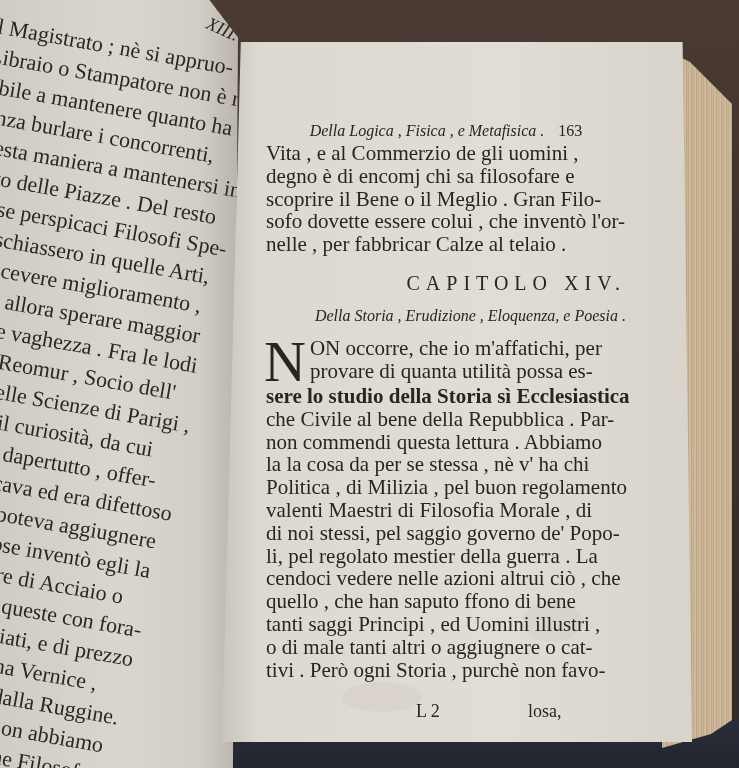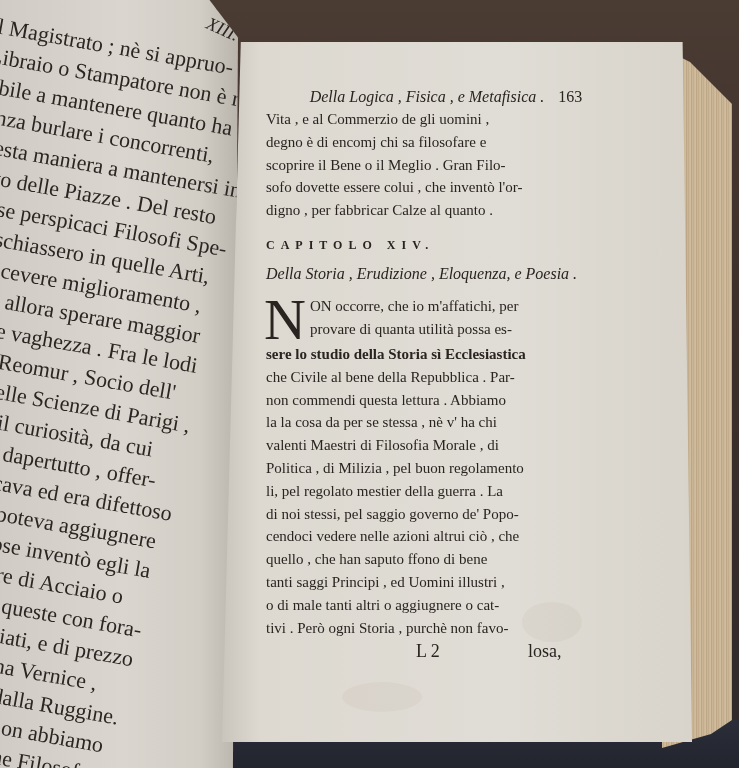--- a/index.html
+++ b/index.html
@@ -35,33 +35,33 @@
       clip-path: polygon(0 0, 40% 2%, 100% 8%, 100% 96%, 70% 98%, 0 100%);
     }
     .right-page {
       position: absolute; left: 0; top: 12px; width: 470px; height: 700px;
       background: linear-gradient(90deg, #c9c5bd 0%, #ddd9d1 8%, #e0ddd6 60%, #d8d4cb 100%);
       clip-path: polygon(4% 0, 98% 0, 100% 100%, 0 100%);
     }
     .page-content {
       position: absolute; left: 44px; top: 46px; width: 360px; color: #2a2420;
     }
-    .running-head { font-style: italic; font-size: 16px; text-align: center; margin-bottom: 2px; }
+    .running-head { font-style: italic; font-size: 16px; text-align: center; margin-bottom: 2px; margin-top: 34px; }
     .running-head .pgnum { font-style: normal; margin-left: 10px; }
-    .body-line { font-size: 15px; line-height: 22.8px; white-space: nowrap; text-align: justify; }
+    .body-line { font-size: 21px; line-height: 22.8px; white-space: nowrap; text-align: justify; }
     .chapter-title {
-      font-size: 12px; letter-spacing: 6px; text-align: left; margin: 16px 0 12px 0; font-weight: bold;
+      font-size: 20px; letter-spacing: 6px; text-align: right; margin: 16px 0 12px 0; font-weight: normal;
     }
-    .chapter-subtitle { font-style: italic; font-size: 16px; text-align: left; margin-bottom: 12px; }
+    .chapter-subtitle { font-style: italic; font-size: 16px; text-align: right; margin-bottom: 12px; }
     .para { position: relative; }
     .drop-cap {
       float: left; font-size: 58px; line-height: 46px; margin: 2px 4px 0 -2px; color: #2a2420;
     }
     .signature {
-      font-size: 18px; margin-top: 2px; position: relative; height: 24px;
+      font-size: 18px; margin-top: 20px; position: relative; height: 24px;
     }
     .signature .sig { position: absolute; left: 150px; }
     .signature .catch { position: absolute; left: 262px; }
     .stain { position: absolute; border-radius: 50%; background: rgba(160,140,110,0.08); }
   </style>
 </head>
 <body>
 
 <div class="scene">
   <div class="table-bottom"></div>
@@ -109,38 +109,38 @@
         <div class="running-head">
           <span>Della Logica , Fisica , e Metafisica .</span>
           <span class="pgnum">163</span>
         </div>
 
         <div>
           <div class="body-line">Vita , e al Commerzio de gli uomini ,</div>
           <div class="body-line">degno è di encomj chi sa filosofare e</div>
           <div class="body-line">scoprire il Bene o il Meglio . Gran Filo-</div>
           <div class="body-line">sofo dovette essere colui , che inventò l'or-</div>
-          <div class="body-line">digno , per fabbricar Calze al quanto .</div>
+          <div class="body-line">nelle , per fabbricar Calze al telaio .</div>
         </div>
 
         <div class="chapter-title">CAPITOLO XIV.</div>
         <div class="chapter-subtitle">Della Storia , Erudizione , Eloquenza, e Poesia .</div>
 
         <div class="para">
           <span class="drop-cap">N</span>
           <div class="body-line">ON occorre, che io m'affatichi, per</div>
           <div class="body-line">provare di quanta utilità possa es-</div>
           <div class="body-line" style="clear:left;font-weight:bold;">sere lo studio della Storia sì Ecclesiastica</div>
           <div class="body-line">che Civile al bene della Repubblica . Par-</div>
           <div class="body-line">non commendi questa lettura . Abbiamo</div>
           <div class="body-line">la la cosa da per se stessa , nè v' ha chi</div>
+          <div class="body-line">Politica , di Milizia , pel buon regolamento</div>
           <div class="body-line">valenti Maestri di Filosofia Morale , di</div>
-          <div class="body-line">Politica , di Milizia , pel buon regolamento</div>
+          <div class="body-line">di noi stessi, pel saggio governo de' Popo-</div>
           <div class="body-line">li, pel regolato mestier della guerra . La</div>
-          <div class="body-line">di noi stessi, pel saggio governo de' Popo-</div>
           <div class="body-line">cendoci vedere nelle azioni altrui ciò , che</div>
           <div class="body-line">quello , che han saputo ffono di bene</div>
           <div class="body-line">tanti saggi Principi , ed Uomini illustri ,</div>
           <div class="body-line">o di male tanti altri o aggiugnere o cat-</div>
           <div class="body-line">tivi . Però ogni Storia , purchè non favo-</div>
         </div>
 
         <div class="signature">
           <span class="sig">L 2</span>
           <span class="catch">losa,</span>

